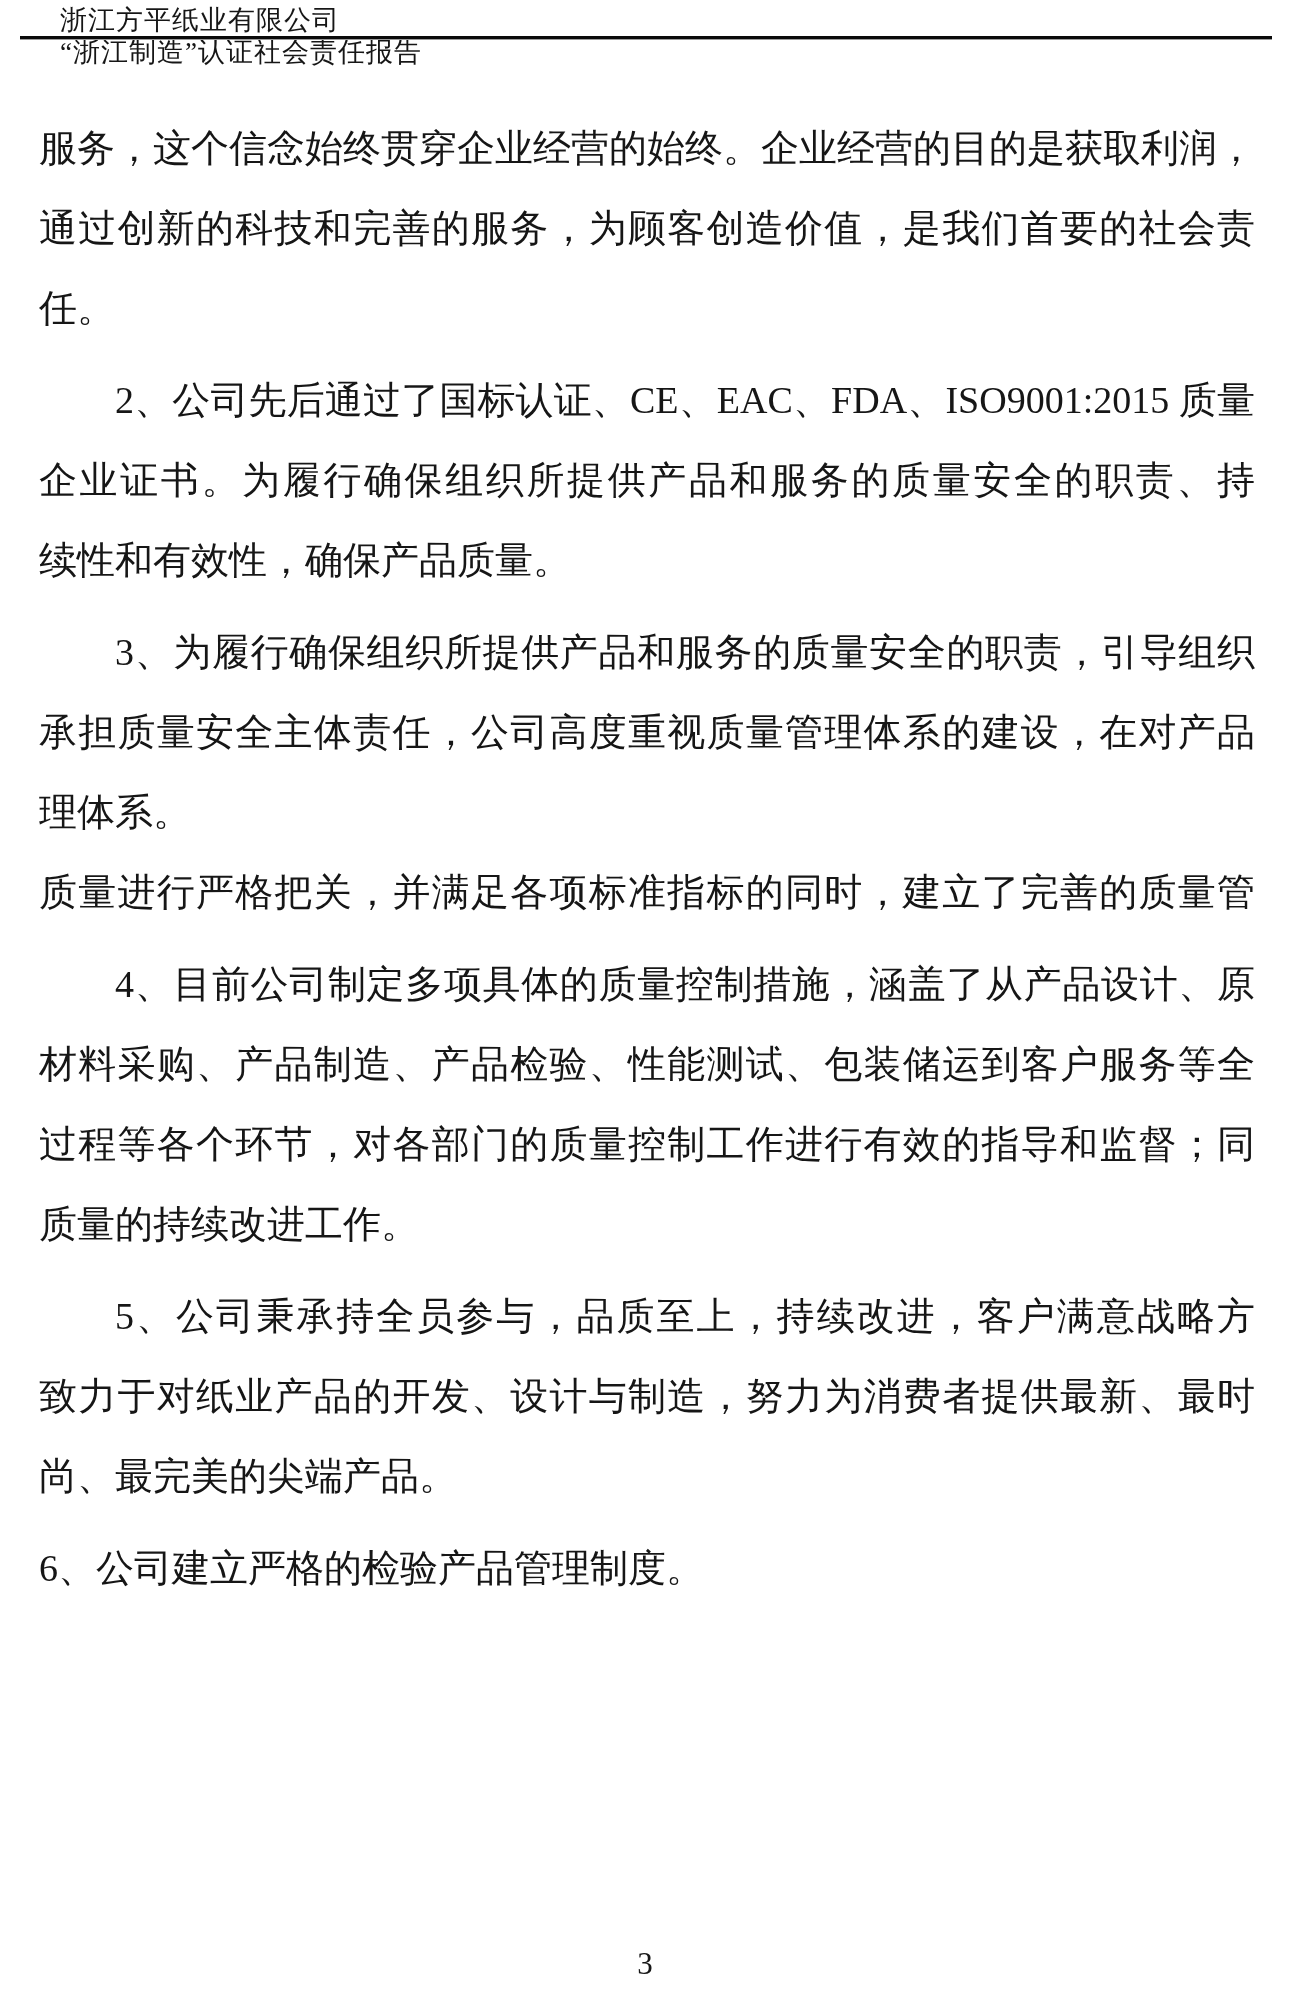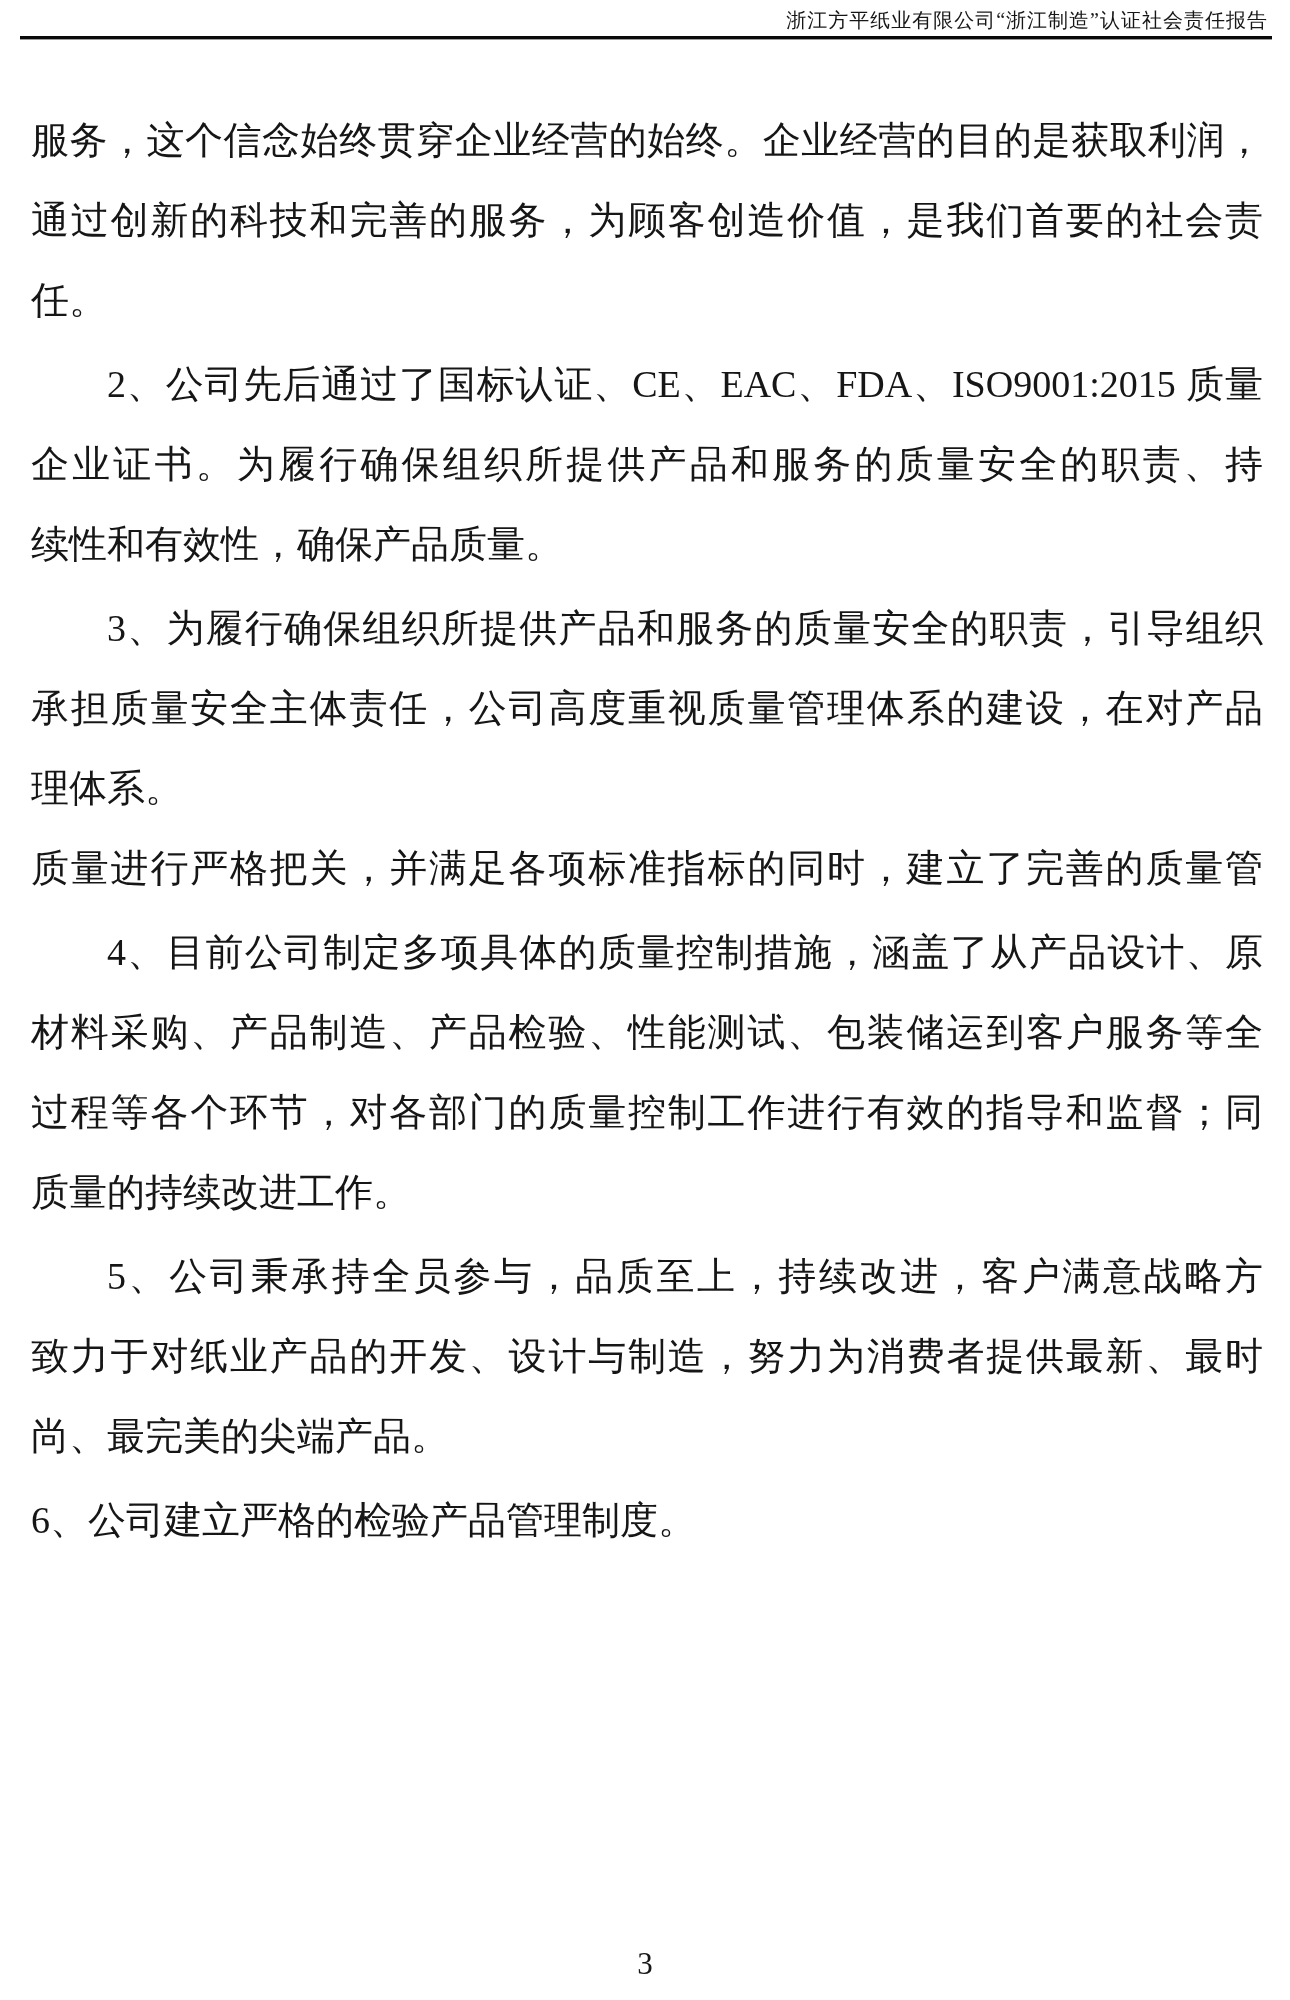--- a/index.html
+++ b/index.html
@@ -19,42 +19,43 @@
   }
   
   .page-header {
     position: absolute;
     top: 4px;
     left: 60px;
     right: 22px;
     display: flex;
     justify-content: flex-end;
     align-items: flex-start;
-    font-size: 20px;
+    font-size: 27px;
     line-height: 32px;
     letter-spacing: 1px;
+    flex-direction: column;
   }
   .header-rule {
     position: absolute;
     top: 36px;
     left: 20px;
     width: 1252px;
     height: 3px;
     background: #0a0a0a;
     border-bottom: 1px solid #9a9a9a;
   }
   
   .body-text {
     position: absolute;
     top: 96px;
     left: 27px;
     right: 23px;
   }
   .paragraph {
-    margin: 4px;
+    margin: 12px;
     padding: 0;
   }
   .line {
     height: 80px;
     line-height: 80px;
     font-size: 38px;
     text-align: justify;
     text-align-last: justify;
     overflow: hidden;
   }

